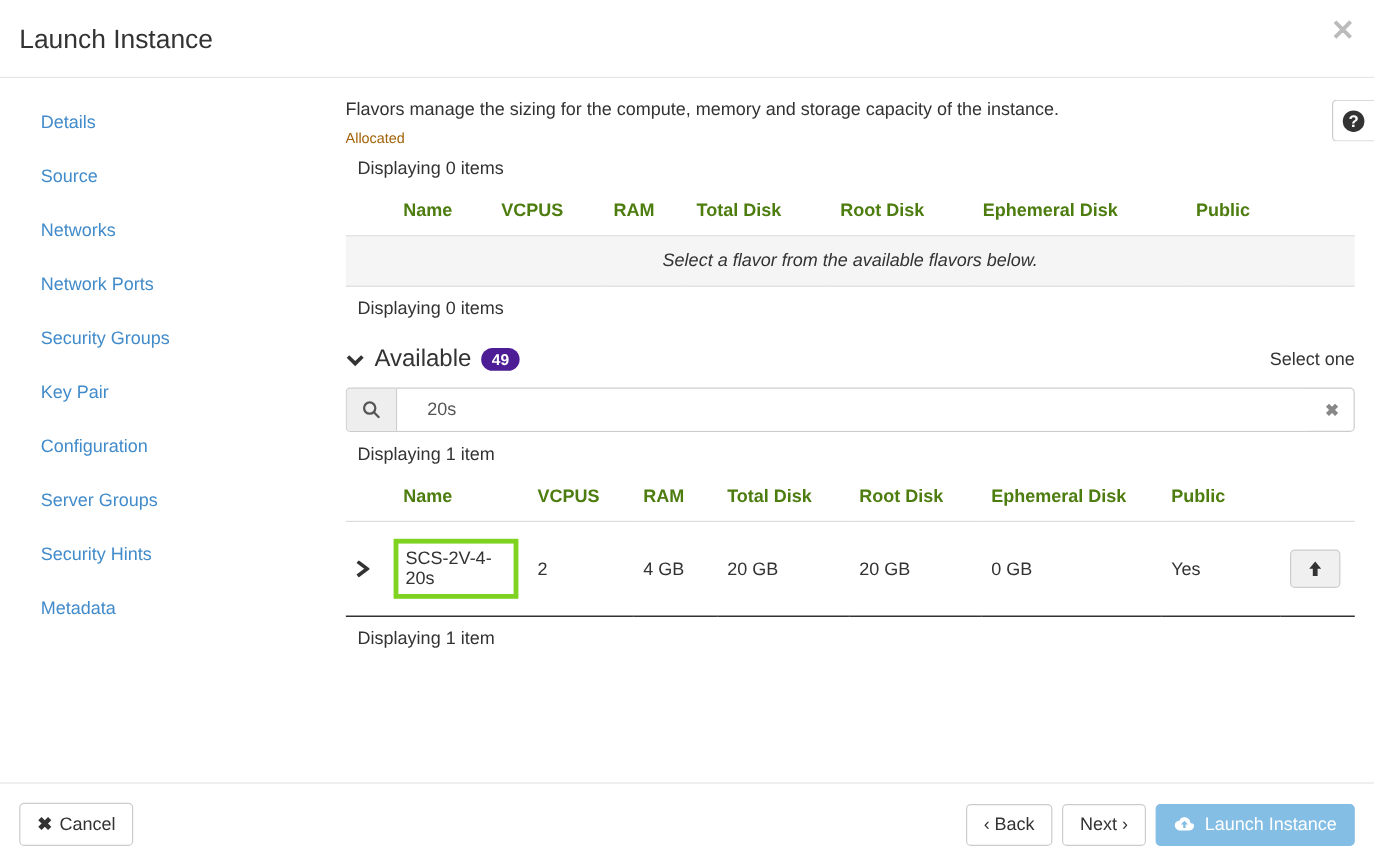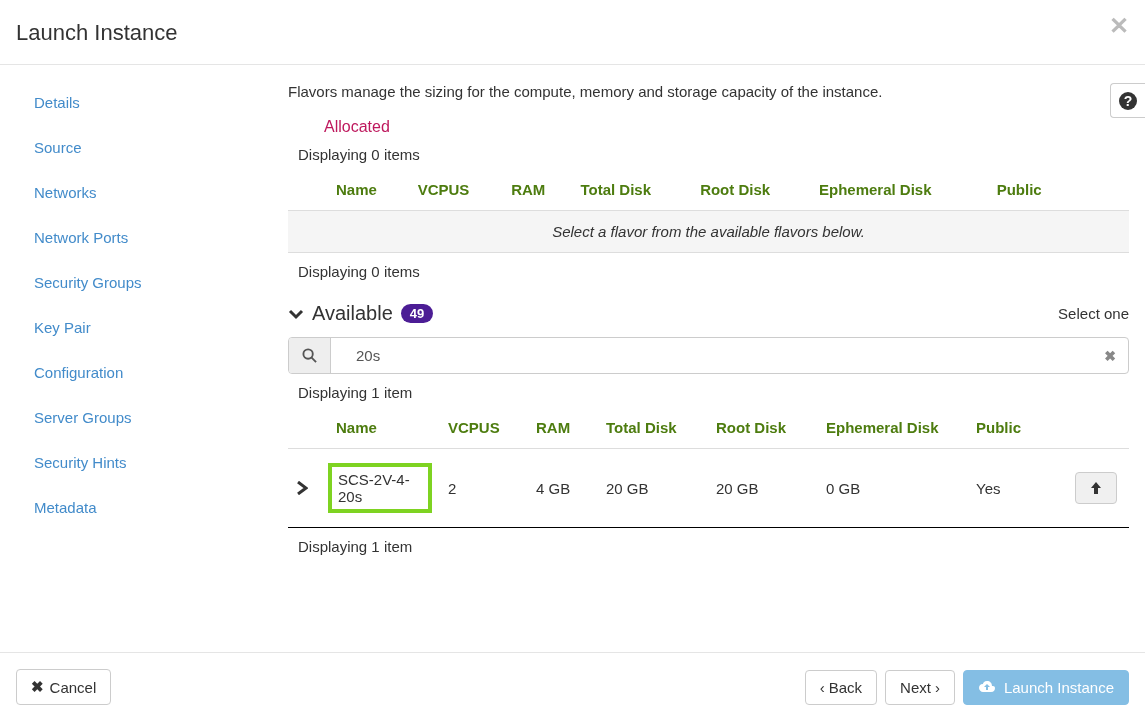--- a/index.html
+++ b/index.html
@@ -82,28 +82,27 @@
       background: #fff;
       display: flex;
       align-items: center;
       justify-content: center;
       cursor: pointer;
       z-index: 10;
     }
     .description {
       font-size: 15px;
       color: #333;
-      margin-bottom: 18px;
+      margin-bottom: 8px;
     }
     .section-title {
-      font-size: 16px;
+      font-size: 12px;
       font-weight: 400;
-      color: #be185d;
+      color: #a16207;
       margin-bottom: 10px;
-      margin-left: 36px;
     }
     .displaying {
       font-size: 15px;
       color: #333;
       margin: 10px 0 6px 10px;
     }
     .table {
       width: 100%;
       border-collapse: collapse;
     }

